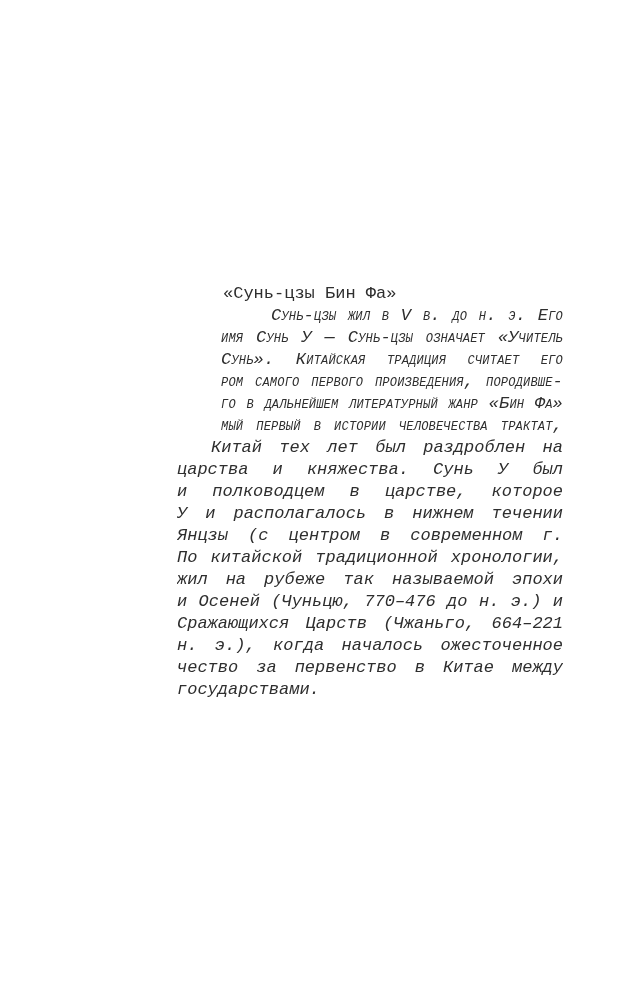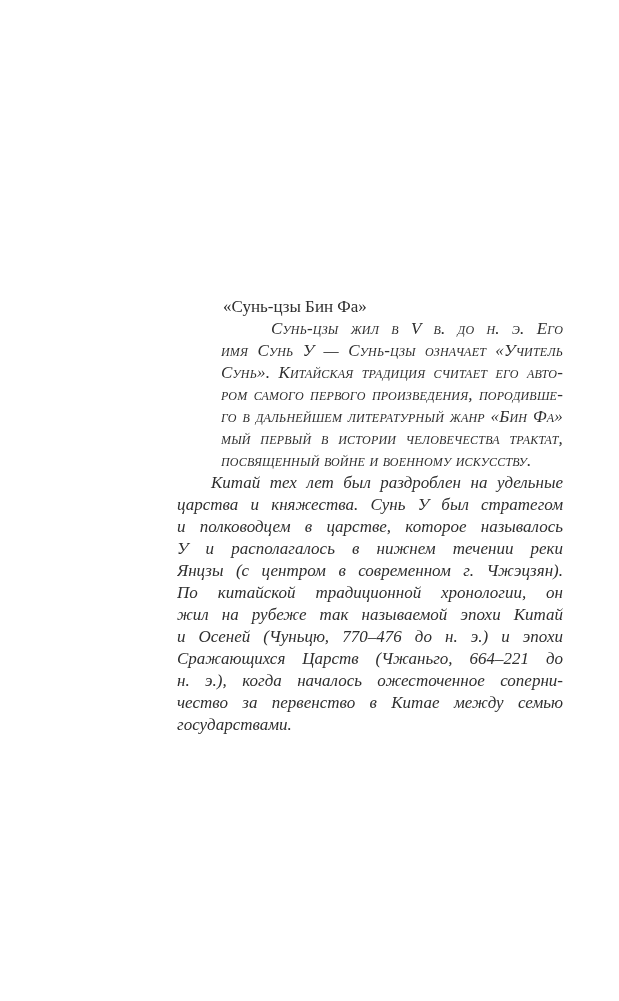--- a/index.html
+++ b/index.html
@@ -15,23 +15,23 @@
     position: relative;
   }
   .page {
     position: absolute;
     inset: 0;
     background: var(--page-bg, #ffffff);
   }
   .text-block {
     position: absolute;
     left: 177px;
-    top: 296px;
+    top: 283px;
     width: 386px;
-    font-family: Liberation Serif, serif;
+    font-family: Liberation Mono, monospace;
     font-style: italic;
     font-size: 17px;
     line-height: 22px;
     color: var(--text-color, #2e2e2e);
   }
   .line {
     height: 22px;
     overflow: hidden;
   }
   
@@ -61,21 +61,20 @@
   <div class="text-block">
 
     <div class="line title">«Сунь-цзы Бин Фа»</div>
 
     <div class="line sc jl ind-intro">Сунь-цзы жил в V в. до н. э. Его настоящее</div>
     <div class="line sc jl">имя Сунь У — Сунь-цзы означает «Учитель</div>
     <div class="line sc jl">Сунь». Китайская традиция считает его авто-</div>
     <div class="line sc jl">ром самого первого произведения, породивше-</div>
     <div class="line sc jl">го в дальнейшем литературный жанр «Бин Фа»</div>
     <div class="line sc jl">мый первый в истории человечества трактат,</div>
-    <div class="line sc">посвященный войне и военному искусству.</div>
 
     <div class="line jl ind-body">Китай тех лет был раздроблен на удельные</div>
     <div class="line jl">царства и княжества. Сунь У был стратегом</div>
     <div class="line jl">и полководцем в царстве, которое называлось</div>
     <div class="line jl">У и располагалось в нижнем течении реки</div>
     <div class="line jl">Янцзы (с центром в современном г. Чжэцзян).</div>
     <div class="line jl">По китайской традиционной хронологии, он</div>
     <div class="line jl">жил на рубеже так называемой эпохи Китай</div>
     <div class="line jl">и Осеней (Чуньцю, 770–476 до н. э.) и эпохи</div>
     <div class="line jl">Сражающихся Царств (Чжаньго, 664–221 до</div>

